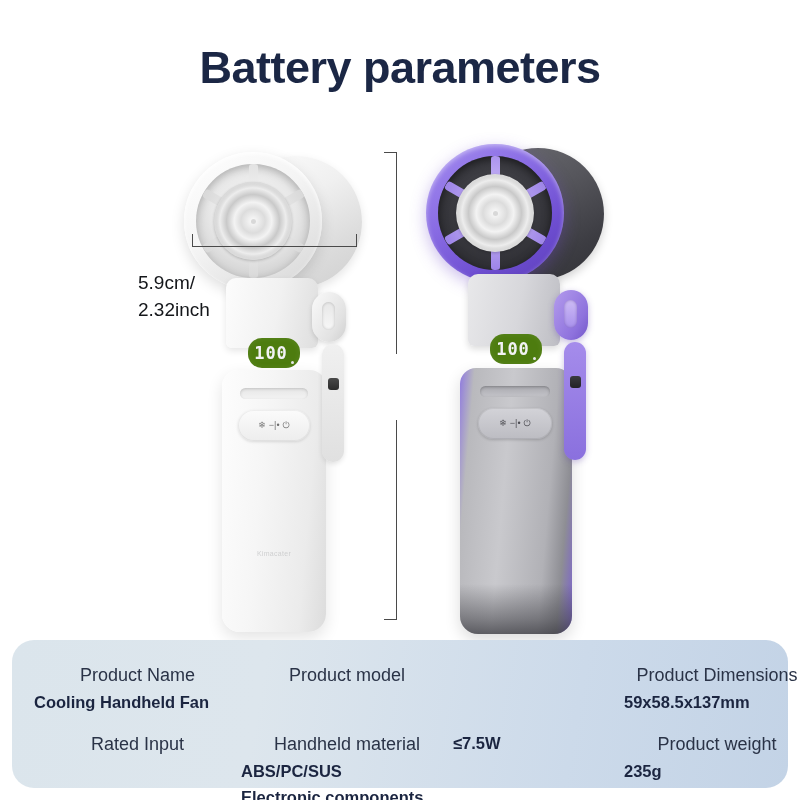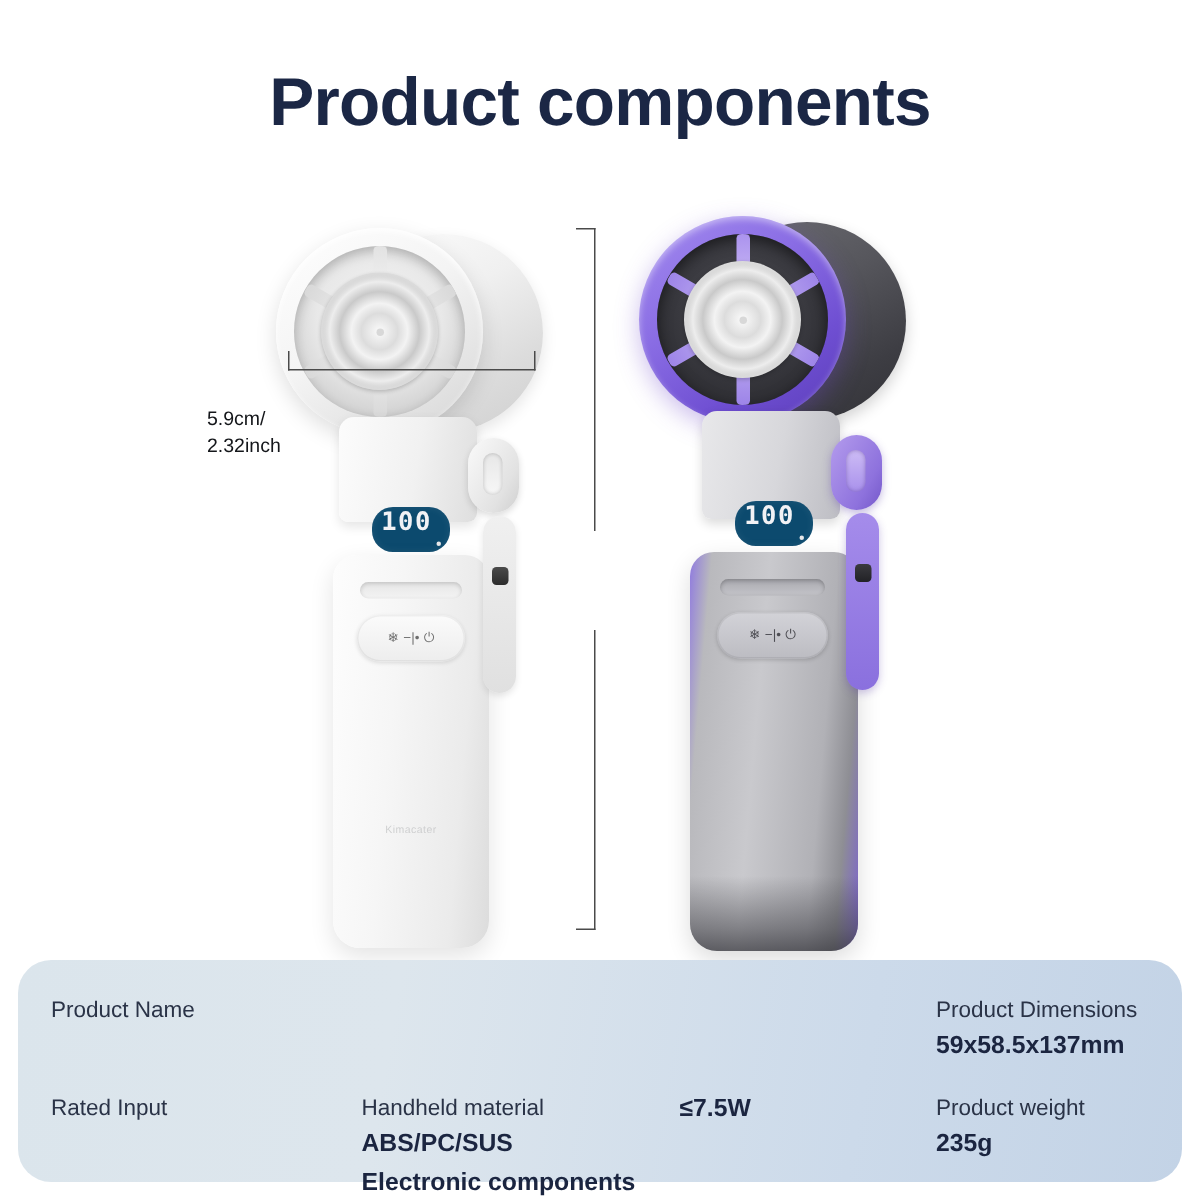--- a/index.html
+++ b/index.html
@@ -123,23 +123,24 @@
   .pivot {
     position: absolute;
     border-radius: 50%;
   }
   .pivot-slot {
     position: absolute;
     border-radius: 8px;
   }
   .led {
     position: absolute;
-    background: #0c4a6e;
+    background: #4d7c0f;
     border-radius: 14px;
     display: flex;
+    align-items: center;
     justify-content: center;
     box-shadow: inset 0 0 6px rgba(255,255,255,.08);
   }
   .led-text {
     color: #f2f2f5;
     font-family: "DejaVu Sans Mono", monospace;
     font-weight: 700;
     letter-spacing: 1px;
   }
   .led-dot {
@@ -187,21 +188,21 @@
     border-radius: 3px;
   }
   .side-strip {
     position: absolute;
     border-radius: 14px;
   }
 
   
   .dim-label {
     position: absolute;
-    font-size: 13px;
+    font-size: 19px;
     line-height: 1.42;
     color: #14161a;
     font-family: "Liberation Sans", sans-serif;
     white-space: pre-line;
   }
   .dim-h-line {
     position: absolute;
     height: 1px;
     background: #4a4a4a;
   }
@@ -233,38 +234,39 @@
     box-sizing: border-box;
     padding: 22px 0 0 22px;
     display: grid;
     grid-template-columns: 207px 212px 171px 186px;
     grid-template-rows: auto auto;
     row-gap: 16px;
     align-content: start;
   }
   .spec-cell { }
   .spec-label {
-    font-size: 15px;
+    font-size: 18px;
     color: #2a3347;
     font-family: "Liberation Sans", sans-serif;
     line-height: 1.55;
+    text-align: center;
   }
   .spec-value {
     font-size: 16.5px;
     font-weight: 700;
     color: #1b2540;
     font-family: "Liberation Sans", sans-serif;
     line-height: 1.55;
     white-space: pre-line;
   }
 </style>
 </head>
 <body>
 
-<div id="page-title">Product components</div>
+<div id="page-title">Battery parameters</div>
 
 <div id="product-stage">
 
   <div class="fan" style="left:172px; top:22px; width:215px; height:480px;">
 
     <div class="fan-head" style="left:12px; top:0;">
 
       <div class="head-barrel" style="background:linear-gradient(150deg,#fdfdfd 0%,#f0f0f0 40%,#dcdcdc 72%,#cfcfcf 100%);
                   box-shadow:0 4px 10px rgba(0,0,0,.10);"></div>
 
@@ -399,23 +401,25 @@
   <div class="dim-tick-h" style="left:384px; top:22px; width:13px;"></div>
   <div class="dim-v-line" style="left:396px; top:290px; height:200px;"></div>
   <div class="dim-tick-h" style="left:384px; top:489px; width:13px;"></div>
 
 </div>
 
 <div id="spec-panel">
 
   <div class="spec-cell">
     <div class="spec-label">Product Name</div>
-  </div>
-
-  <div class="spec-cell">
+    <div class="spec-value">Cooling Handheld Fan</div>
+  </div>
+
+  <div class="spec-cell">
+    <div class="spec-label">Product model</div>
   </div>
 
   <div class="spec-cell">
   </div>
 
   <div class="spec-cell">
     <div class="spec-label">Product Dimensions</div>
     <div class="spec-value">59x58.5x137mm</div>
   </div>
 

